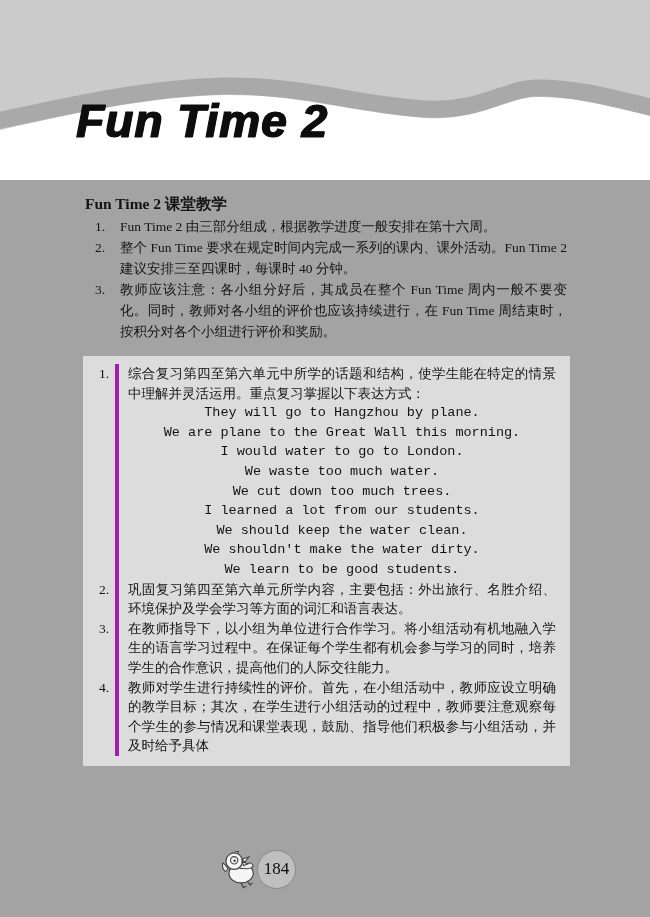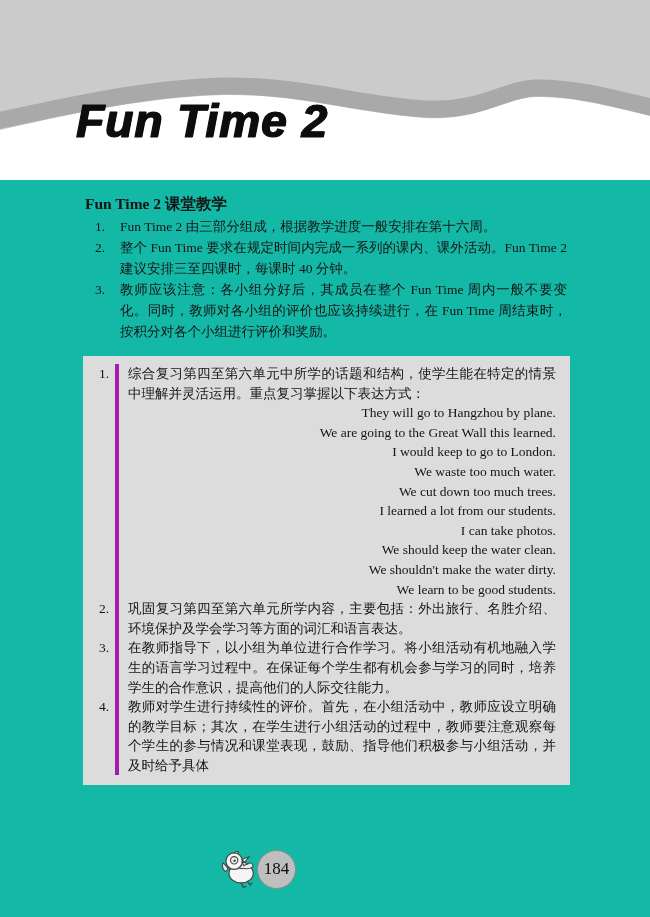--- a/index.html
+++ b/index.html
@@ -1,18 +1,18 @@
 <!DOCTYPE html>
 <html lang="zh"><head>
 <meta charset="utf-8">
 <style>
   html,body{margin:0;padding:0;background:#888;}
   .page{
     position:relative;width:650px;height:917px;margin:0 auto;
-    background:#14b8a6;overflow:hidden;
+    background:#a3a3a3;overflow:hidden;
     font-family:"Liberation Serif", serif;color:#141414;
   }
   
   .hdr{position:relative;width:650px;height:180px;}
   .hdr svg{display:block;width:650px;height:180px;}
   .title{
     position:absolute;left:76px;top:96px;margin:0;
     font-family:"Liberation Sans", sans-serif;
     font-style:italic;font-weight:bold;font-size:46px;line-height:1.1;
     letter-spacing:1px;color:#0d0d0d;
@@ -41,21 +41,21 @@
     background:#dcdcdc;
     padding:8px 0 10px 0;
     box-sizing:border-box;
   }
   .obj-item{display:flex;font-size:13.5px;line-height:19.6px;}
   .obj-item .onum{flex:0 0 26px;text-align:right;padding-right:6px;}
   .obj-item .otxt{
     flex:1;border-left:4px solid #a21caf;
     padding:0 14px 0 9px;text-align:justify;
   }
-  .sent{text-align:right;}
+  .sent{text-align:center;font-family:Liberation Mono, monospace;}
   
   .foot{
     position:absolute;left:0;bottom:28px;width:516px;
     display:flex;justify-content:center;align-items:center;
   }
   .bird{width:44px;height:40px;margin-right:-7px;position:relative;z-index:2;}
   .pnum{
     width:37px;height:37px;border-radius:50%;
     background:#bfbfbf;border:1px solid #8a8a8a;
     display:flex;align-items:center;justify-content:center;
@@ -102,26 +102,25 @@
   </section>
 
 
   <div class="obj-box">
 
     <div class="obj-item">
       <span class="onum">1.</span>
       <div class="otxt">
         <div>综合复习第四至第六单元中所学的话题和结构，使学生能在特定的情景中理解并灵活运用。重点复习掌握以下表达方式：</div>
         <div class="sent">They will go to Hangzhou by plane.</div>
-        <div class="sent">We are going to the Great Wall this learned.</div>
-        <div class="sent">I would keep to go to London.</div>
+        <div class="sent">We are plane to the Great Wall this morning.</div>
+        <div class="sent">I would water to go to London.</div>
         <div class="sent">We waste too much water.</div>
         <div class="sent">We cut down too much trees.</div>
         <div class="sent">I learned a lot from our students.</div>
-        <div class="sent">I can take photos.</div>
         <div class="sent">We should keep the water clean.</div>
         <div class="sent">We shouldn't make the water dirty.</div>
         <div class="sent">We learn to be good students.</div>
       </div>
     </div>
 
     <div class="obj-item">
       <span class="onum">2.</span>
       <div class="otxt">巩固复习第四至第六单元所学内容，主要包括：外出旅行、名胜介绍、环境保护及学会学习等方面的词汇和语言表达。</div>
     </div>

